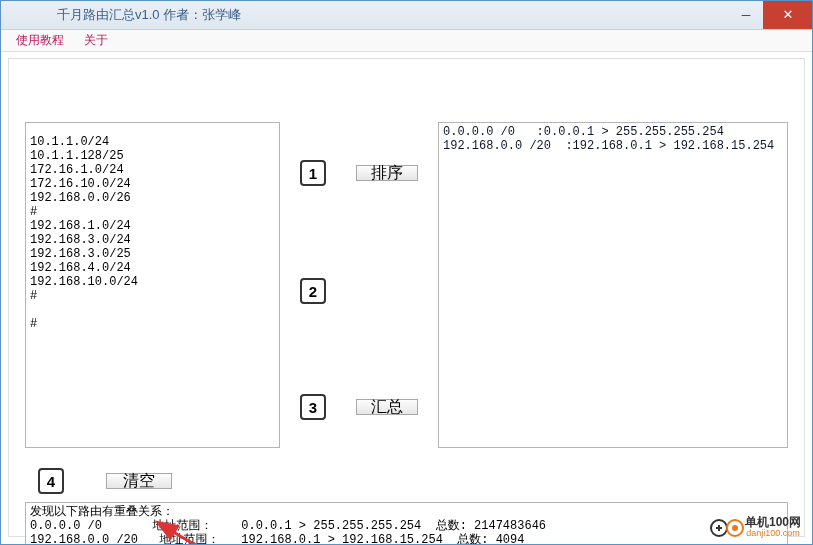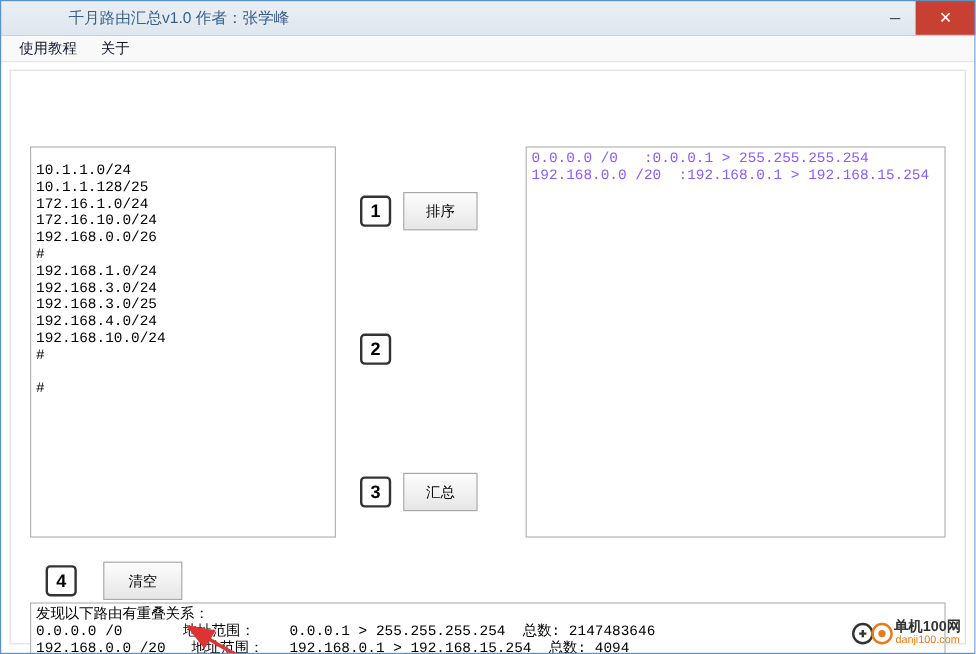--- a/index.html
+++ b/index.html
@@ -38,21 +38,21 @@
     font-family: "Segoe UI Symbol", Arial; font-size:12px; cursor:pointer;
   }
   .titlebar .min { color:#333; }
   .titlebar .close { background:#c84031; color:#fff; width:50px; font-size:13px;}
   .menubar {
     height: 22px;
     background:#f9f9f9;
     display:flex; align-items:center;
     padding: 0 6px;
     font-size:12px;
-    color:#0f172a;
+    color:#be185d;
     border-bottom:1px solid #e0e0e0;
   }
   .menubar .menu-item { padding: 2px 10px; cursor:pointer; }
   .content {
     position:absolute;
     top:52px; left:0; right:0; bottom:0;
     background:#fff;
   }
   .panel-border {
     position:absolute;
@@ -77,45 +77,45 @@
     position:absolute;
     top:70px; right:25px;
     width:350px; height:326px;
     border:1px solid #b5b5b5;
     background:#fff;
     font-family: "SimSun","Courier New",monospace;
     font-size:12px;
     padding:2px 4px;
     white-space:pre;
     line-height:14px;
-    color:#8b5cf6;
+    color:#0f172a;
     overflow:auto;
   }
   .mid {
     position:absolute;
     left:300px; top:70px; width:130px;
   }
   .step {
     display:flex; align-items:center; gap:10px; margin-bottom:10px;
   }
   .num-box {
     width:26px; height:26px;
     border:2px solid #333;
     border-radius:4px;
     display:flex; align-items:center; justify-content:center;
     font-weight:bold; font-size:15px;
     font-family: Arial,sans-serif;
   }
   .btn {
-    width:62px; height:32px;
+    width:62px; height:16px;
     border:1px solid #a8a8a8;
     background:linear-gradient(#fdfdfd,#e6e6e6);
-    font-size:12px;
+    font-size:16px;
     cursor:pointer;
-    display:flex; align-items:center; justify-content:center;
+    display:flex; align-items:center; justify-content:center;margin-left:20px;
   }
   .step-text {
     font-size:12px; line-height:15px; color:#333;
   }
   .step1 { position:absolute; top:38px; left:0; }
   .step2 { position:absolute; top:154px; left:0; align-items:flex-start; }
   .step2 .num-box{ margin-top:2px;}
   .step3 { position:absolute; top:272px; left:0; }
   .step4row {
     position:absolute;

